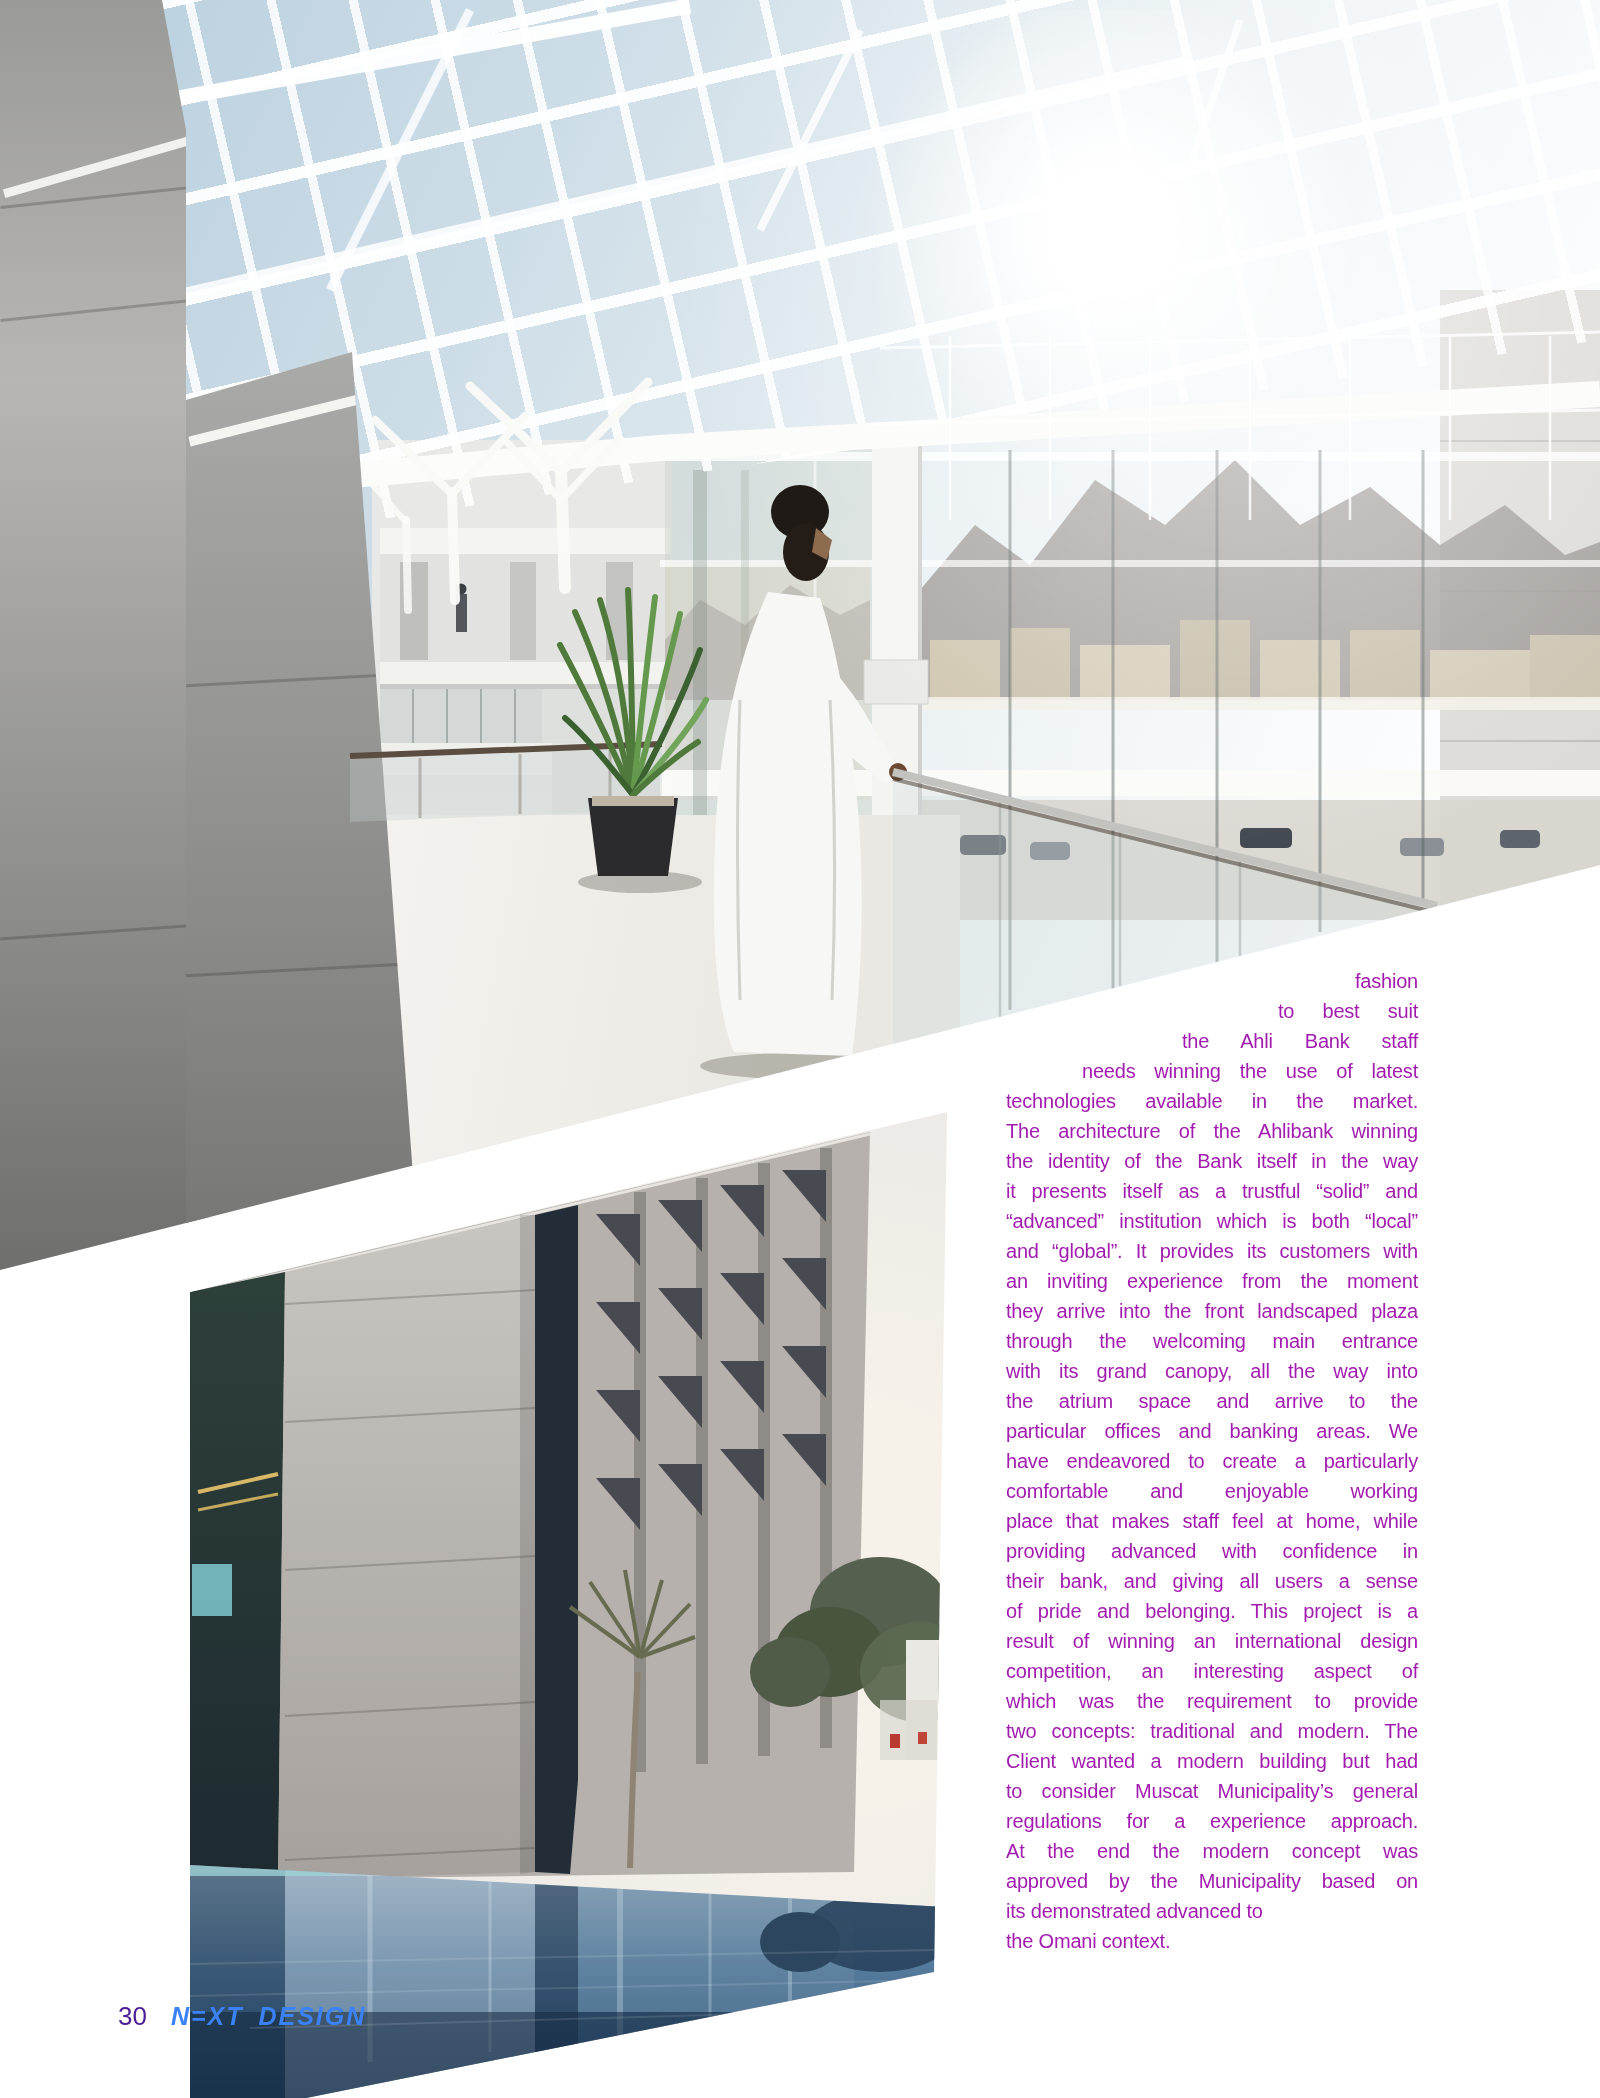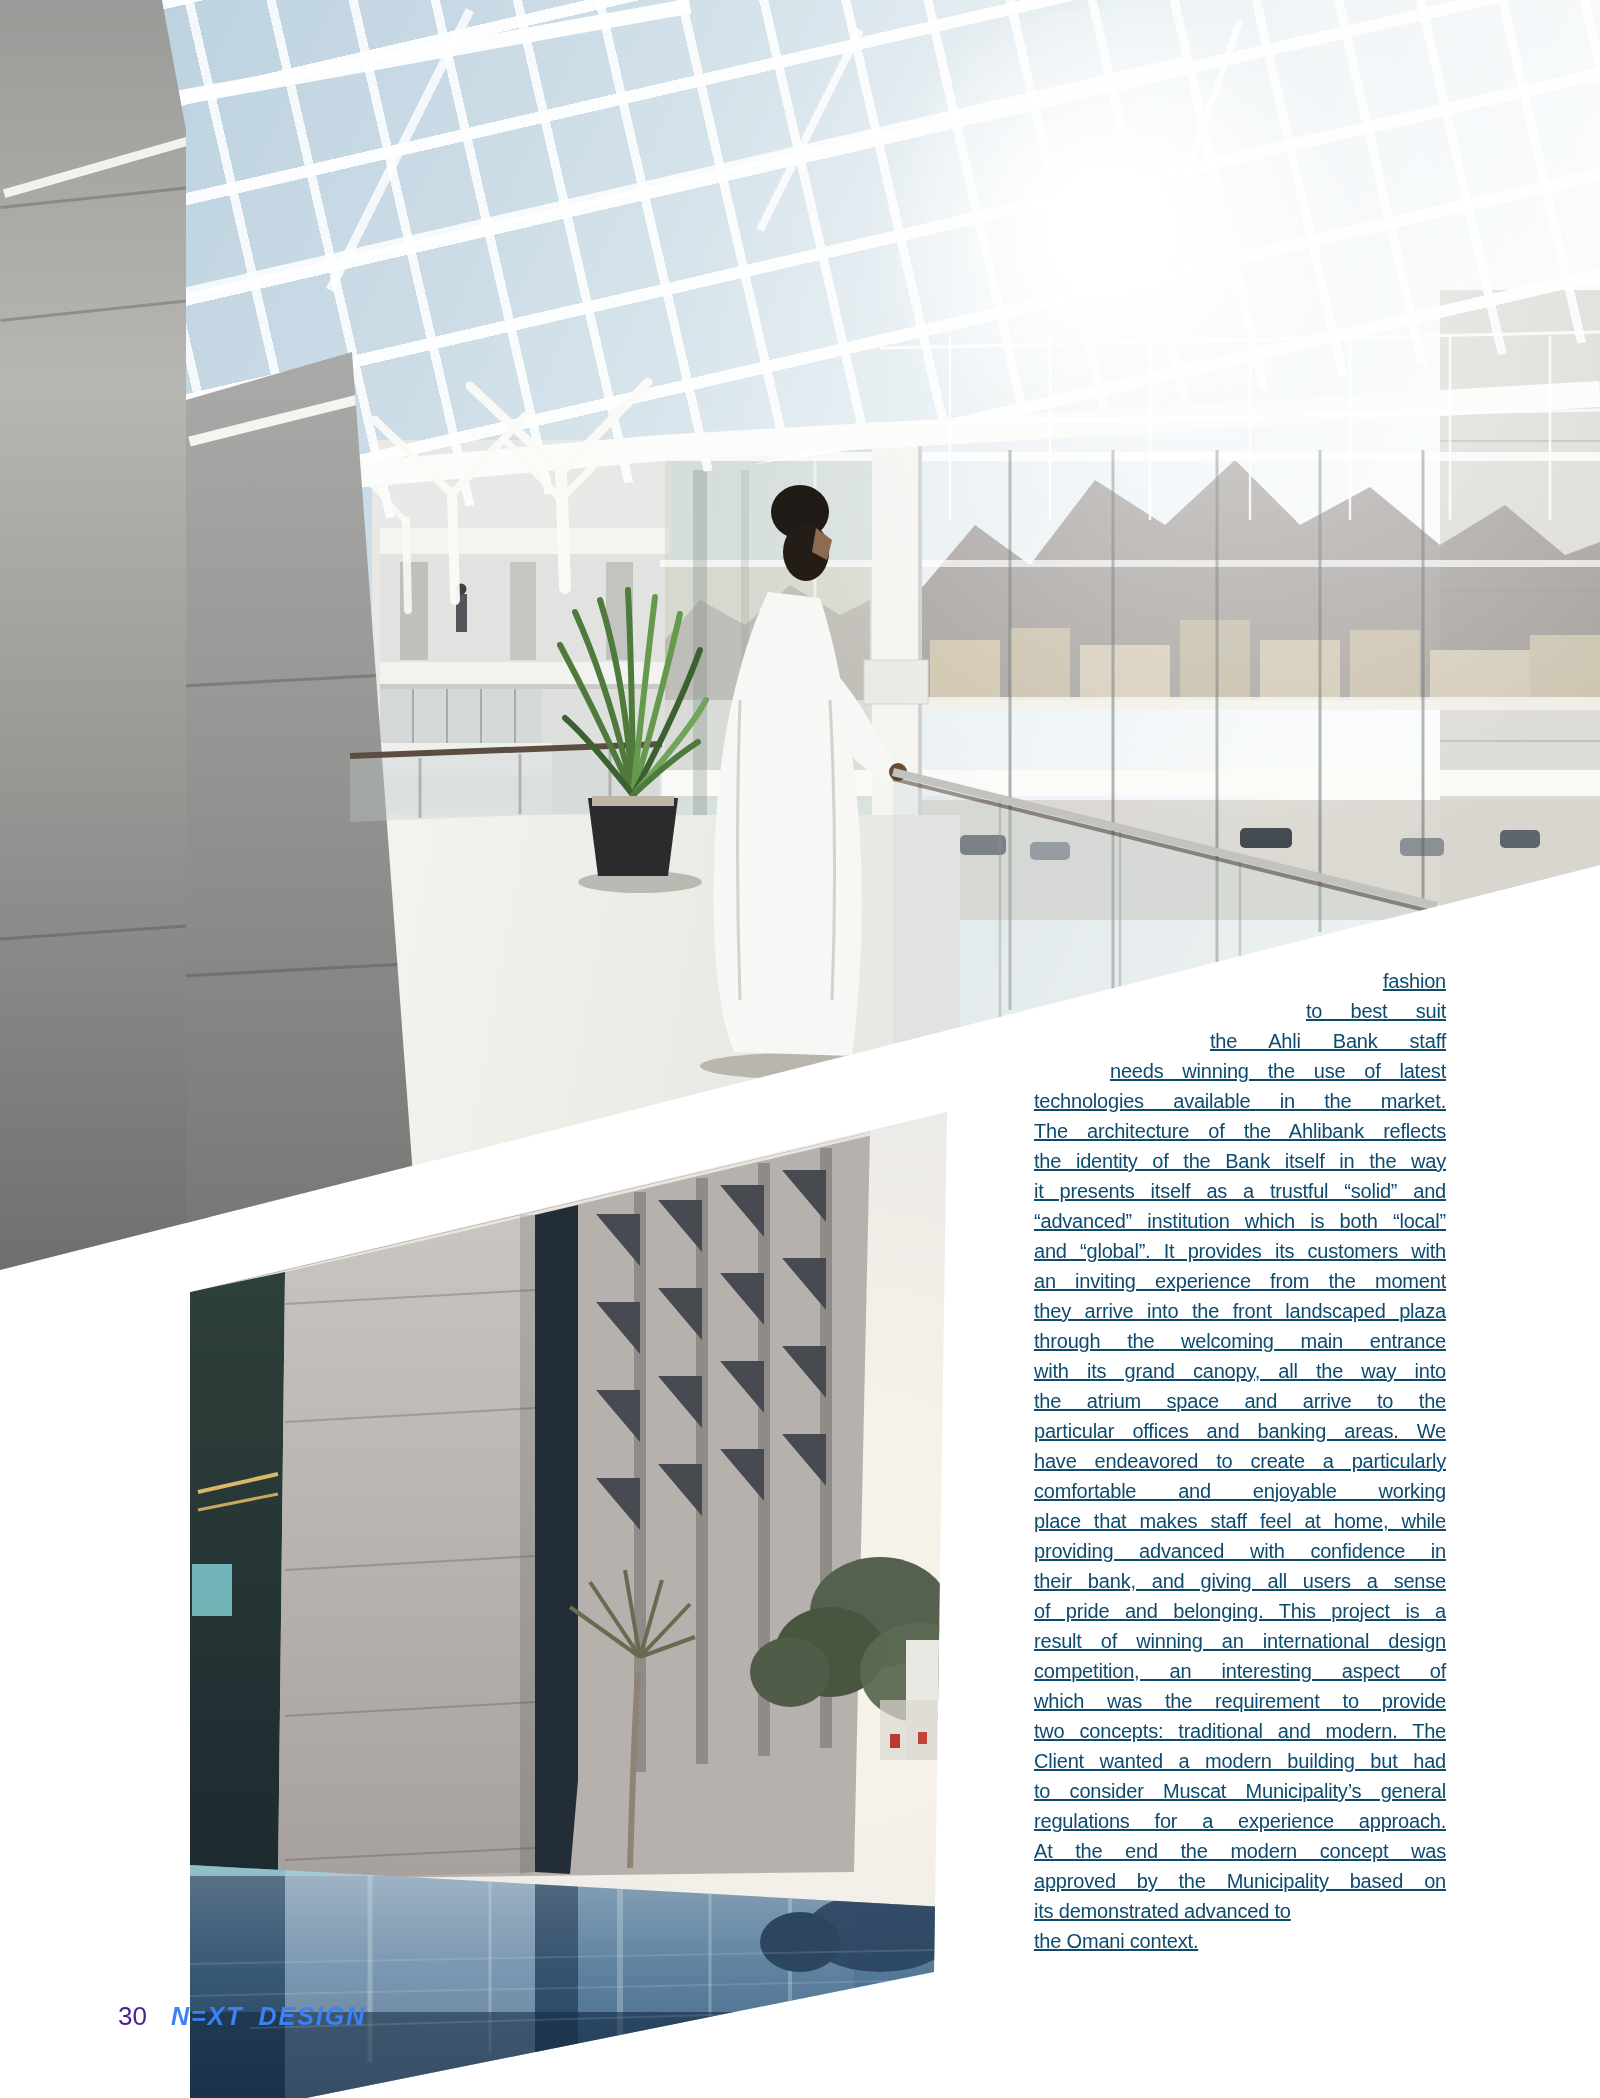--- a/index.html
+++ b/index.html
@@ -46,22 +46,22 @@
      clip-path:polygon(0px 52px,166px 4px,234px 922px,0px 922px);
      background:linear-gradient(180deg,#aaaaa8,#949492 45%,#757573 100%);}
   .joint{position:absolute;left:0;width:100%;height:3px;background:rgba(55,53,50,.28);}
   svg.lay{position:absolute;left:0;top:0;}
   
   .photo-bottom{position:absolute;left:190px;top:1112px;width:757px;height:986px;
     clip-path:polygon(0px 180px,757px 0px,744px 860px,116px 986px,0px 986px);}
   .bp-sky{position:absolute;inset:0;
     background:radial-gradient(circle at 85% 50%,#f6f1e9 0 25%,#edebe7 60%,#e9e8e4 100%);}
   
-  .article{position:absolute;left:1034px;top:966px;width:412px;color:#0c4a6e;
-     font-size:20px;line-height:30px;letter-spacing:-0.2px;text-decoration:underline;}
+  .article{position:absolute;left:1006px;top:966px;width:412px;color:#a21caf;
+     font-size:20px;line-height:30px;letter-spacing:-0.2px;}
   .l{text-align:justify;text-align-last:justify;}
   .il0{margin-left:336px;text-align-last:right;}
   .il1{margin-left:272px;}
   .il2{margin-left:176px;}
   .il3{margin-left:76px;}
   .tail{text-align:left;text-align-last:left;}
   
   .footer{position:absolute;left:118px;top:2001px;height:32px;display:flex;align-items:baseline;}
   .pagenum{font-size:26px;color:#4c1d95;}
   .logo{margin-left:24px;font-size:25px;font-weight:bold;font-style:italic;
@@ -349,21 +349,21 @@
       </g>
     </svg>
   </div>
 
   <div class="article">
     <div class="l il0">fashion</div>
     <div class="l il1">to best suit</div>
     <div class="l il2">the Ahli Bank staff</div>
     <div class="l il3">needs winning the use of latest</div>
     <div class="l">technologies available in the market.</div>
-    <div class="l">The architecture of the Ahlibank reflects</div>
+    <div class="l">The architecture of the Ahlibank winning</div>
     <div class="l">the identity of the Bank itself in the way</div>
     <div class="l">it presents itself as a trustful “solid” and</div>
     <div class="l">“advanced” institution which is both “local”</div>
     <div class="l">and “global”. It provides its customers with</div>
     <div class="l">an inviting experience from the moment</div>
     <div class="l">they arrive into the front landscaped plaza</div>
     <div class="l">through the welcoming main entrance</div>
     <div class="l">with its grand canopy, all the way into</div>
     <div class="l">the atrium space and arrive to the</div>
     <div class="l">particular offices and banking areas. We</div>

